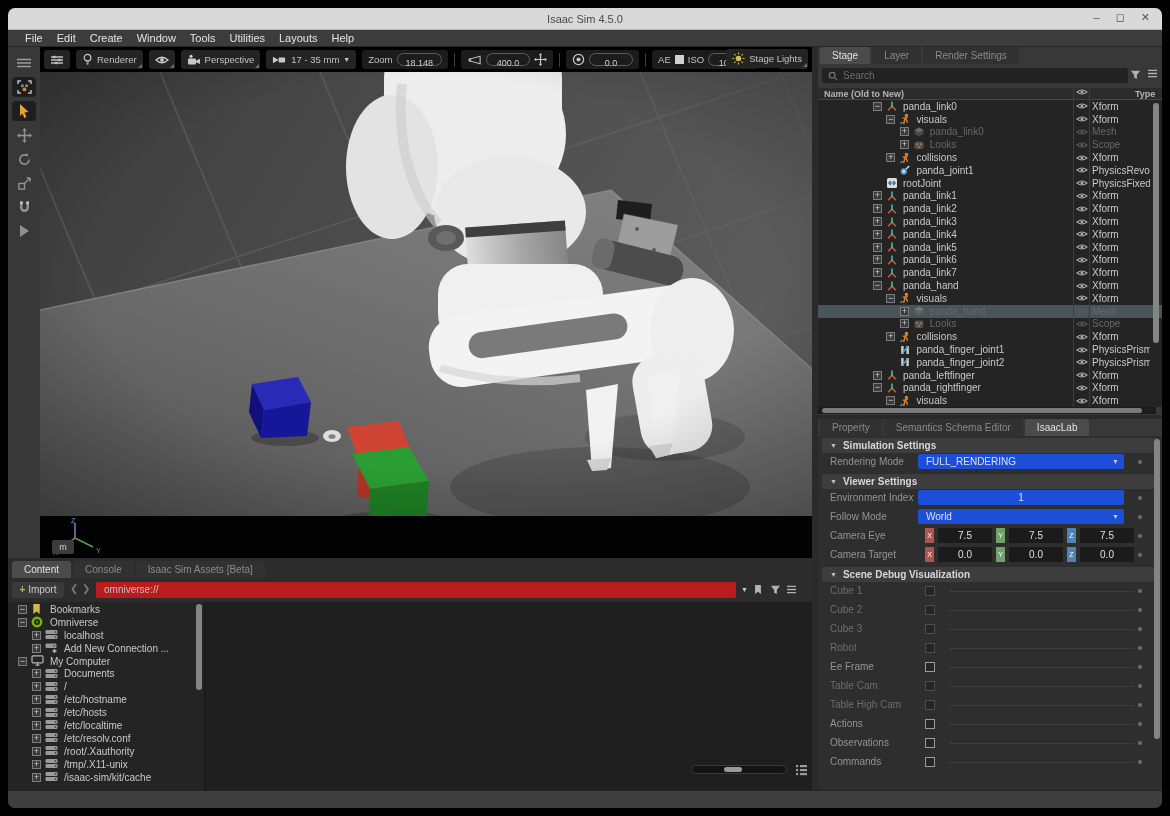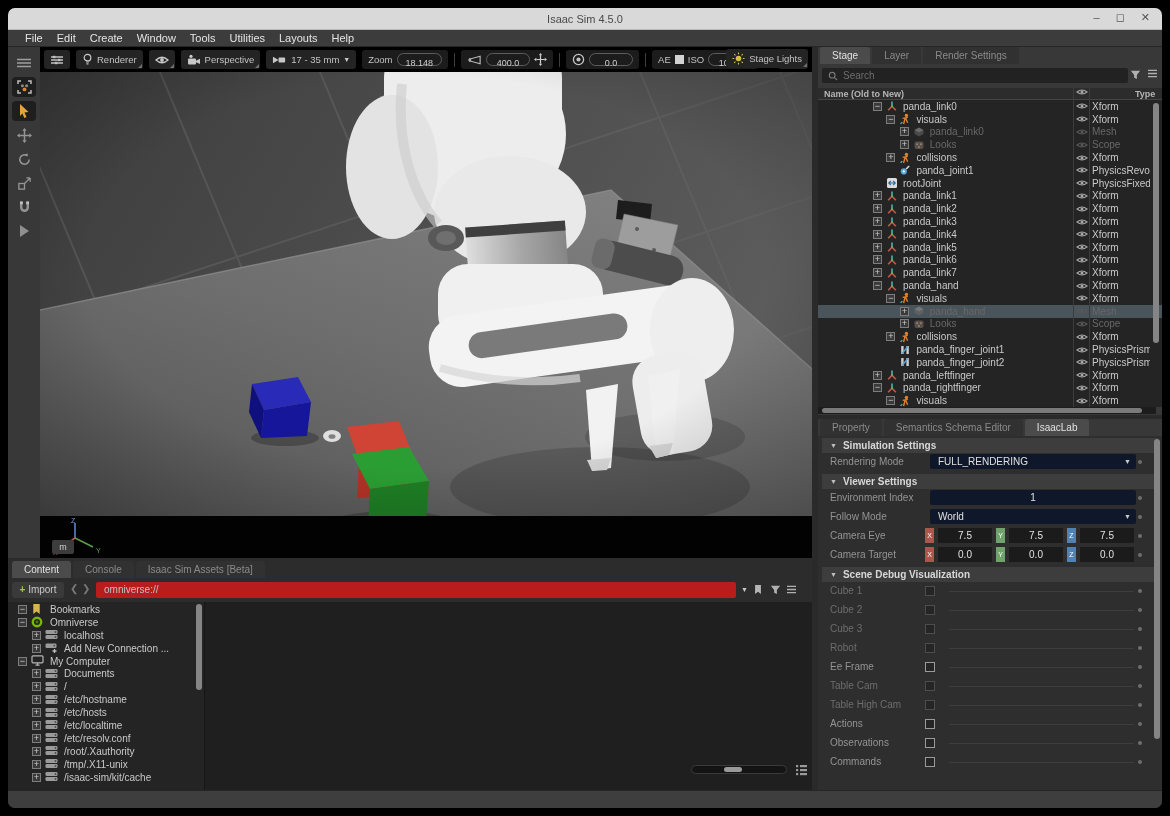--- a/index.html
+++ b/index.html
@@ -90,21 +90,21 @@
   .panel-hsplit { position:absolute; left:0; top:368px; width:344px; height:4px; background:#2a2a2a; }
 
   
   .isaaclab { position:absolute; left:0; top:389px; width:344px; height:354px; background:#2e2e2e; overflow:hidden; }
   .section-header { position:relative; margin:2px 4px 0 4px; height:15px; background:#3d3d3d;
     color:#d8d8d8; font-size:10px; font-weight:bold; display:flex; align-items:center; gap:6px; padding-left:8px; }
   .section-header .tri { font-size:7px; color:#c0c0c0; }
   .lab-row { position:relative; height:19px; }
   .lab-label { position:absolute; left:12px; top:3px; font-size:10px; color:#949494; white-space:nowrap; }
   .lab-row.dim .lab-label { color:#6d6d6d; }
-  .lab-field { position:absolute; left:112px; top:1px; width:206px; height:15px; background:#0f172a;
+  .lab-field { position:absolute; left:100px; top:1px; width:206px; height:15px; background:#1d4ed8;
     border-radius:2px; color:#e0e0e0; font-size:10px; }
   .lab-field.center { text-align:center; line-height:15px; }
   .lab-field.dropdown { line-height:15px; padding-left:8px; }
   .lab-field.dropdown .dd { position:absolute; right:5px; top:0px; }
   .lab-btn { position:absolute; left:107px; top:1px; width:76px; height:14px; background:#2c2c2c;
     border:1px solid #242424; color:#747474; font-size:9px; text-align:center; line-height:13px; letter-spacing:1px; }
   .xyz-wrap { position:absolute; left:107px; top:1px; display:flex; gap:4px; }
   .chip { width:9px; height:15px; color:#fff; font-size:7px; text-align:center; line-height:15px; }
   .xyz-val { width:54px; height:15px; background:#1b1b1b; color:#e0e0e0; font-size:10px; text-align:center; line-height:15px; }
   .cbx { position:absolute; left:107px; top:4px; width:10px; height:10px; background:#252525; border:1px solid #9a9a9a; }

